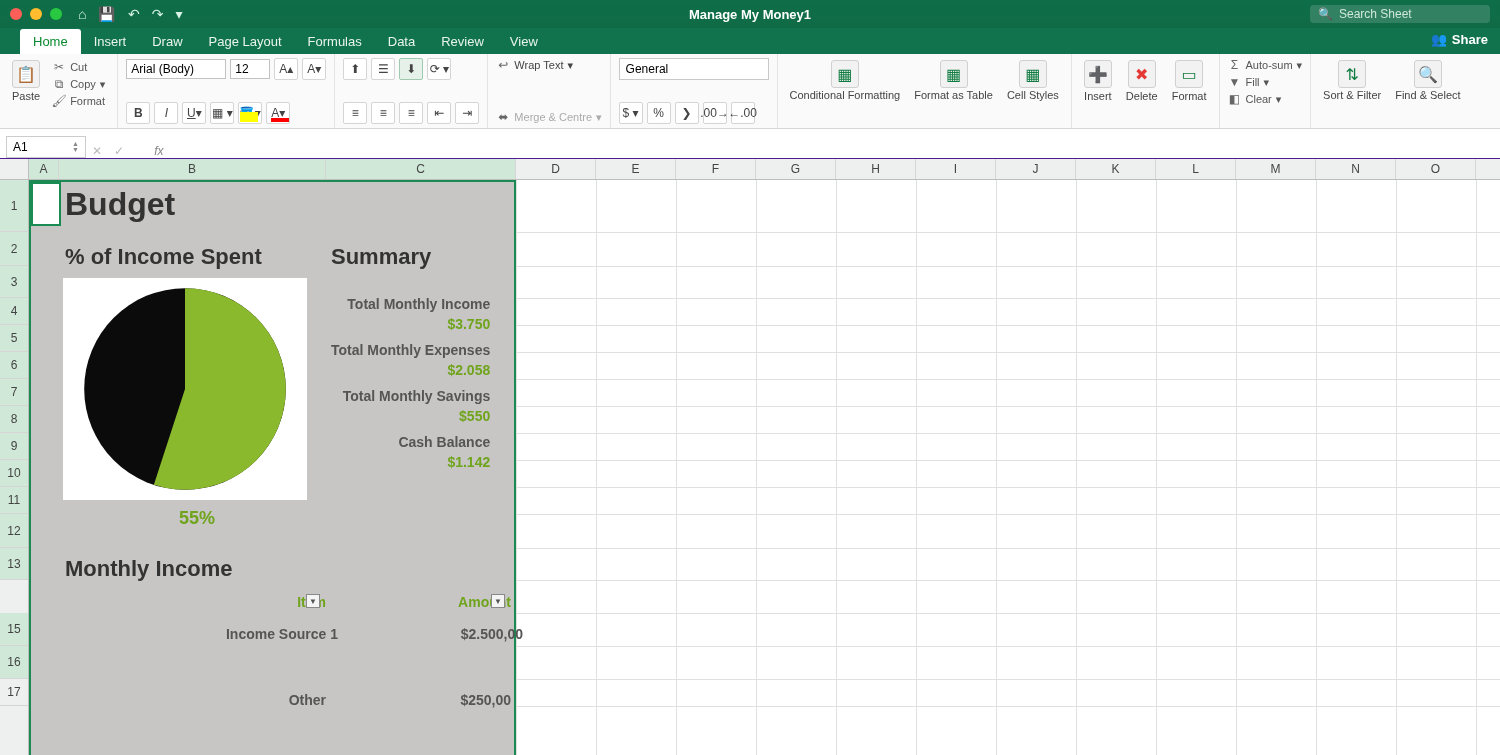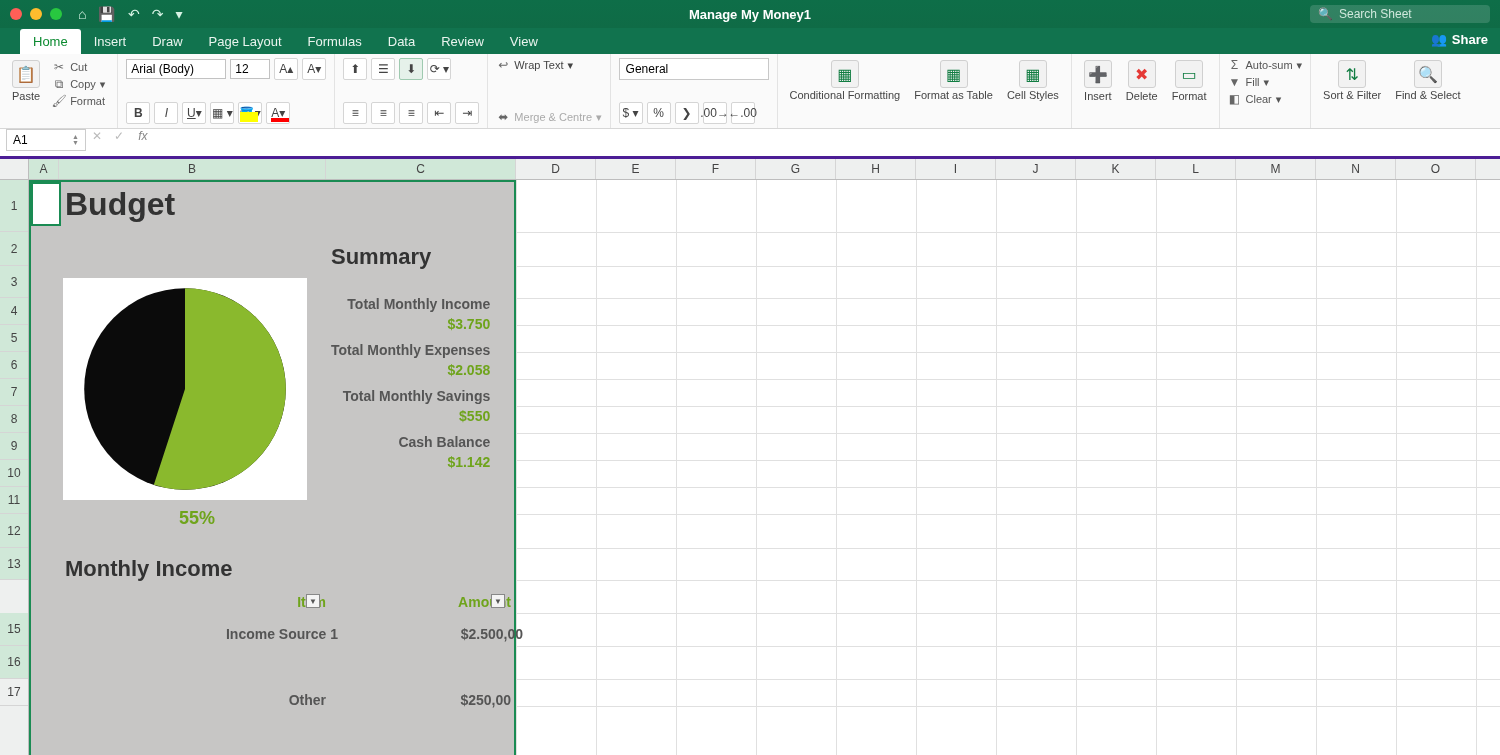--- a/index.html
+++ b/index.html
@@ -35,24 +35,24 @@
   .sizesel { width:40px; height:20px; border:1px solid #c2c2c2; background:#fff; font-size:12px; padding:1px 4px;}
   .btnrow { display:flex; gap:4px; align-items:center; }
   .sbtn { width:24px; height:22px; border:1px solid #d5d5d5; background:#fff; display:flex; align-items:center; justify-content:center; font-size:12px; color:#444; cursor:pointer; border-radius:2px;}
   .sbtn.active { background:#e6f1ea; border-color:#9fcab0;}
   .highlight-sw { display:inline-block; width:18px; height:4px; background:#ffff00; border-top:10px solid transparent;}
   .fontcolor-sw { display:inline-block; width:18px; height:4px; background:#ff0000;}
   .numfmt { width:150px; height:22px; border:1px solid #c8c8c8; background:#fff; font-size:12px; padding:2px 6px;}
   .stack { display:flex; flex-direction:column; gap:3px; font-size:11px; color:#555;}
 
   
-  .fbar { height: 30px; border-bottom: 3px solid #4c1d95; display: flex; align-items: flex-start; background: #fff; }
+  .fbar { height: 30px; border-bottom: 1px solid #4c1d95; display: flex; align-items: flex-end; background: #fff; }
   .namebox { width: 80px; height: 22px; border: 1px solid #ccc; margin-left: 6px; padding: 2px 6px; font-size: 12px; display:flex; align-items:center; justify-content:space-between;}
   .namebox .spin { display:flex; flex-direction:column; font-size:7px; line-height:6px; color:#888;}
-  .fbar .fx { margin: 0 8px; color: #888; font-style: italic; font-size: 12px; }
+  .fbar .fx { margin: 0 24px; color: #888; font-style: italic; font-size: 12px; }
   .fbar .xc { margin: 0 6px; color:#bbb; font-size:12px;}
   .fbar input { flex:1; border:none; outline:none; font-size:12px; }
 
   
   .colhdr { height: 21px; display:flex; border-bottom:1px solid #bdbdbd; background:#eef0ef;}
   .corner { width:29px; border-right:1px solid #bdbdbd; background:#eef0ef;}
   .ch { border-right:1px solid #d5d5d5; display:flex; align-items:center; justify-content:center; font-size:12px; color:#444;}
   .ch.sel { background:#d0e8d8; }
 
   
@@ -328,20 +328,21 @@
         <div class="vline" style="left: 1127px;"></div>
         <div class="vline" style="left: 1207px;"></div>
         <div class="vline" style="left: 1287px;"></div>
         <div class="vline" style="left: 1367px;"></div>
         <div class="vline" style="left: 1447px;"></div>
       </div>
 
     <div class="budget">
       <div class="cellA1"></div>
       <div class="btitle">Budget</div>
+      <div class="section-h pct-h">% of Income Spent</div>
       <div class="section-h sum-h">Summary</div>
 
       <div class="chart">
         <svg width="210" height="210" viewBox="0 0 100 100">
           <circle cx="50" cy="50" r="48" fill="#0b0b0b"></circle>
           <path id="pieslice" fill="#8ab92d" d="M50,50 L50,2 A48,48 0 1 1 35.17,95.65 Z"></path>
         </svg>
       </div>
       <div class="pctlbl">55%</div>
 

